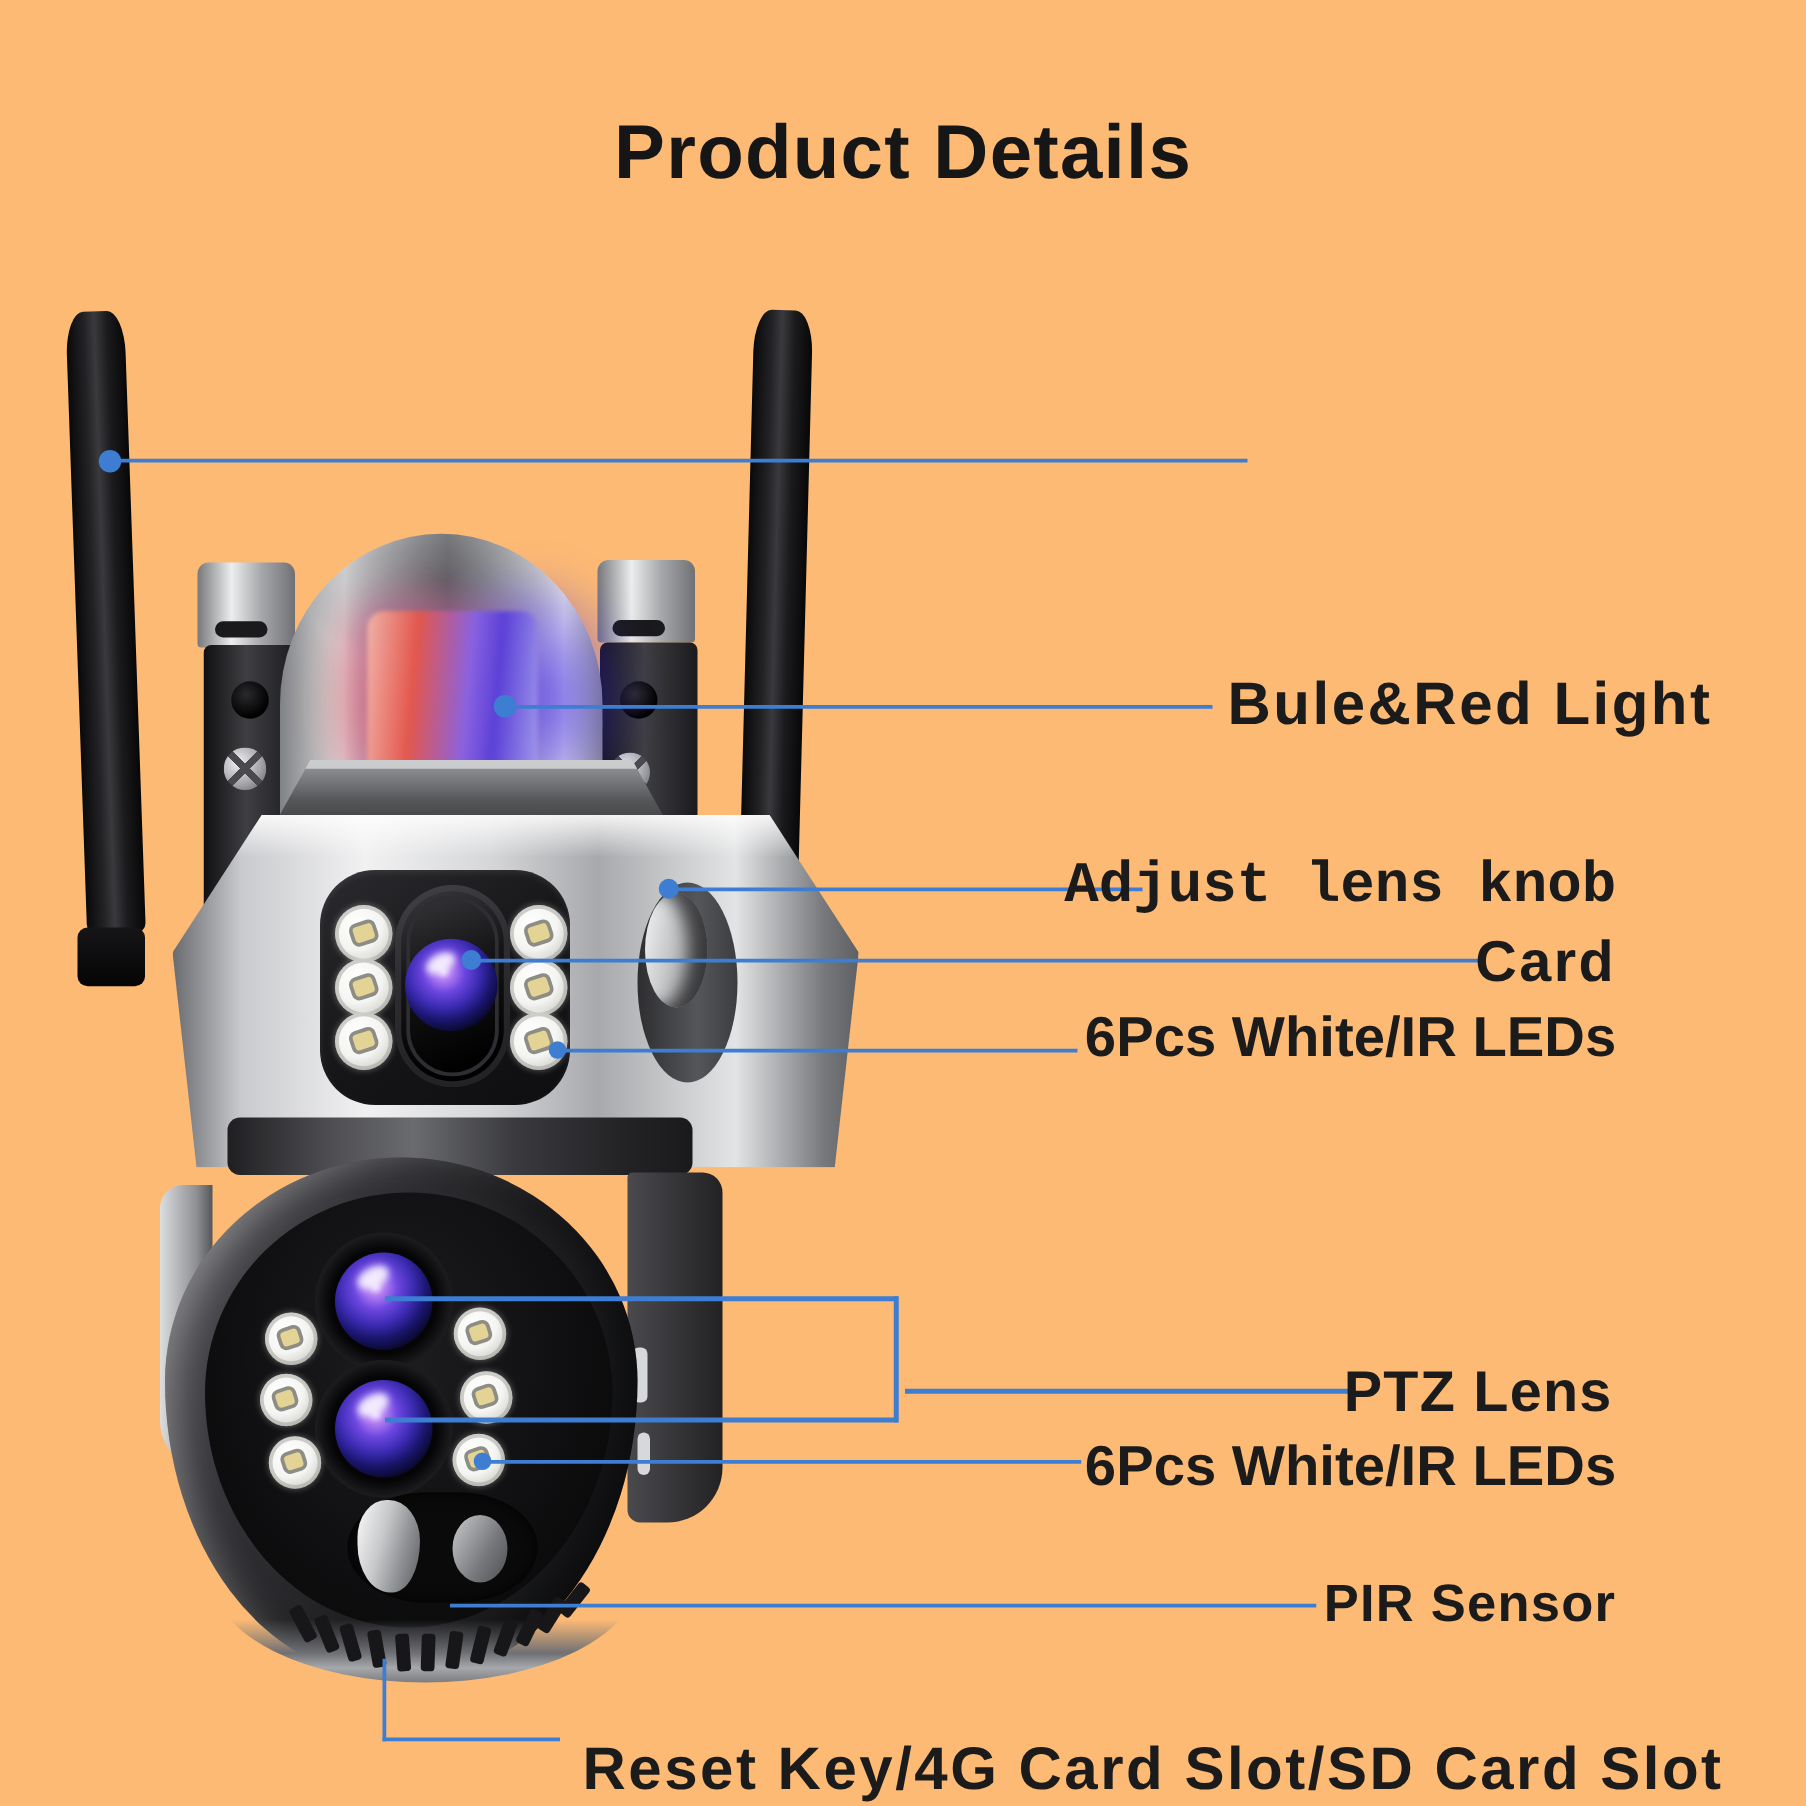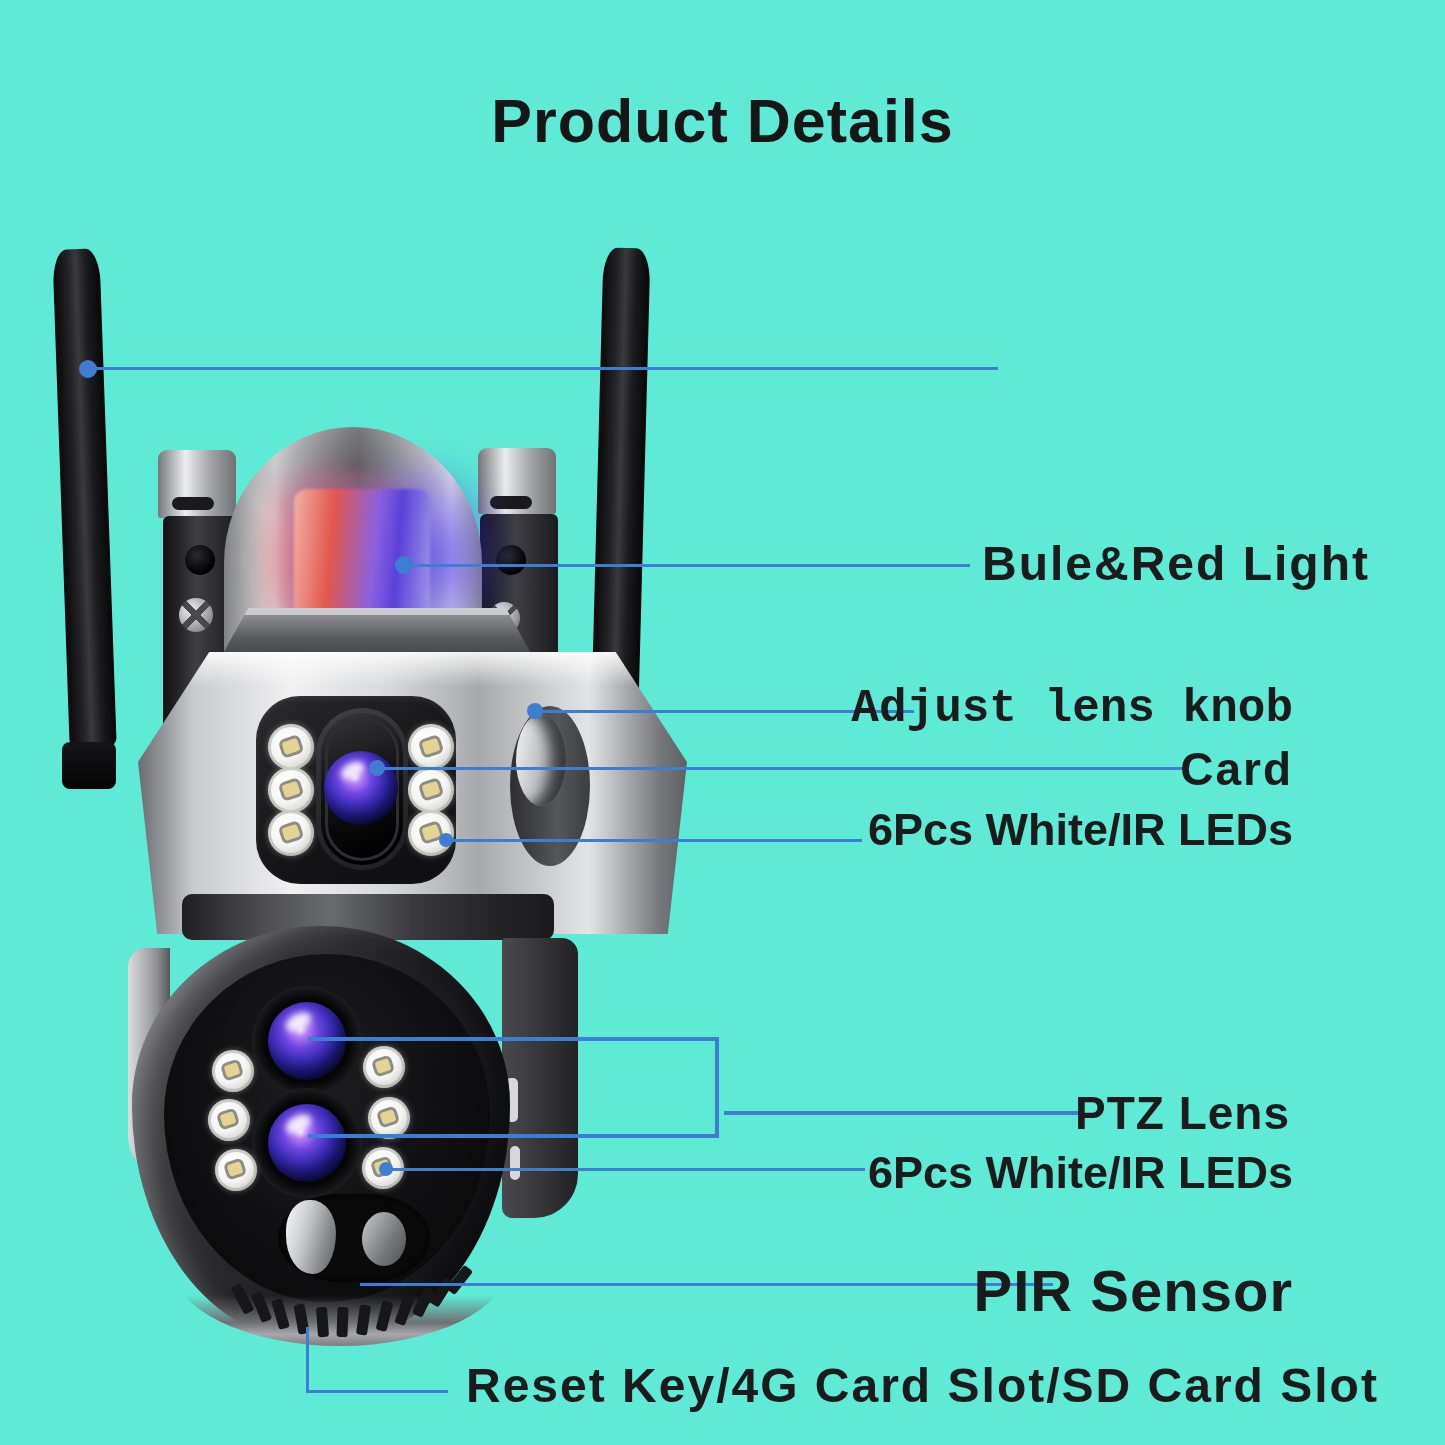--- a/index.html
+++ b/index.html
@@ -1,16 +1,16 @@
 <!DOCTYPE html>
 <html><head>
 <meta charset="utf-8">
 <style>
   html,body{margin:0;padding:0;background:#ffffff;}
-  #stage{position:relative;width:1445px;height:1445px;background:#5eead4;overflow:hidden;
+  #stage{position:relative;width:1445px;height:1445px;background:#fdba74;overflow:hidden;
          font-family:"Liberation Sans",sans-serif;}
   .abs{position:absolute;}
 
   
   #title{left:0;right:0;top:86px;text-align:center;font-size:61px;font-weight:800;
          letter-spacing:1px;color:#161616;}
   .lbl{color:#1b1b1b;font-weight:700;white-space:nowrap;line-height:1.05;}
 
   
   .line{background:#3d7ed3;height:3px;z-index:50;}
@@ -212,22 +212,22 @@
 
   <div class="abs vline" style="left:306px;top:1327px;height:66px;width:3px;"></div>
   <div class="abs line" style="left:306px;top:1390px;width:142px;"></div>
 
   <div class="abs lbl" style="right:75px;top:539px;font-size:48px;letter-spacing:2px;">Bule&amp;Red Light</div>
   <div class="abs lbl" style="right:152px;top:685px;font-size:46px;font-family:Liberation Mono, monospace;">Adjust lens knob</div>
   <div class="abs lbl" style="right:152px;top:745px;font-size:46px;letter-spacing:2px;">Card</div>
   <div class="abs lbl" style="right:152px;top:806px;font-size:45px;">6Pcs White/IR LEDs</div>
   <div class="abs lbl" style="right:155px;top:1089px;font-size:46px;letter-spacing:1px;">PTZ Lens</div>
   <div class="abs lbl" style="right:152px;top:1149px;font-size:45px;">6Pcs White/IR LEDs</div>
-  <div class="abs lbl" style="right:152px;top:1261px;font-size:58px;letter-spacing:1px;">PIR Sensor</div>
-  <div class="abs lbl" style="left:466px;top:1361px;font-size:48px;letter-spacing:2px;">Reset Key/4G Card Slot/SD Card Slot</div>
+  <div class="abs lbl" style="right:152px;top:1261px;font-size:42px;letter-spacing:1px;">PIR Sensor</div>
+  <div class="abs lbl" style="left:466px;top:1391px;font-size:48px;letter-spacing:2px;">Reset Key/4G Card Slot/SD Card Slot</div>
 
 <div class="abs slat" style="left: 236.606px; top: 1283.59px; transform: rotate(-28deg);"></div>
     <div class="abs slat" style="left: 255.579px; top: 1292.44px; transform: rotate(-22deg);"></div>
     <div class="abs slat" style="left: 275.373px; top: 1299.25px; transform: rotate(-16deg);"></div>
     <div class="abs slat" style="left: 295.77px; top: 1303.96px; transform: rotate(-10deg);"></div>
     <div class="abs slat" style="left: 316.549px; top: 1306.51px; transform: rotate(-4deg);"></div>
     <div class="abs slat" style="left: 337.48px; top: 1306.88px; transform: rotate(2deg);"></div>
     <div class="abs slat" style="left: 358.335px; top: 1305.05px; transform: rotate(8deg);"></div>
     <div class="abs slat" style="left: 378.884px; top: 1301.06px; transform: rotate(14deg);"></div>
     <div class="abs slat" style="left: 398.904px; top: 1294.94px; transform: rotate(20deg);"></div>

